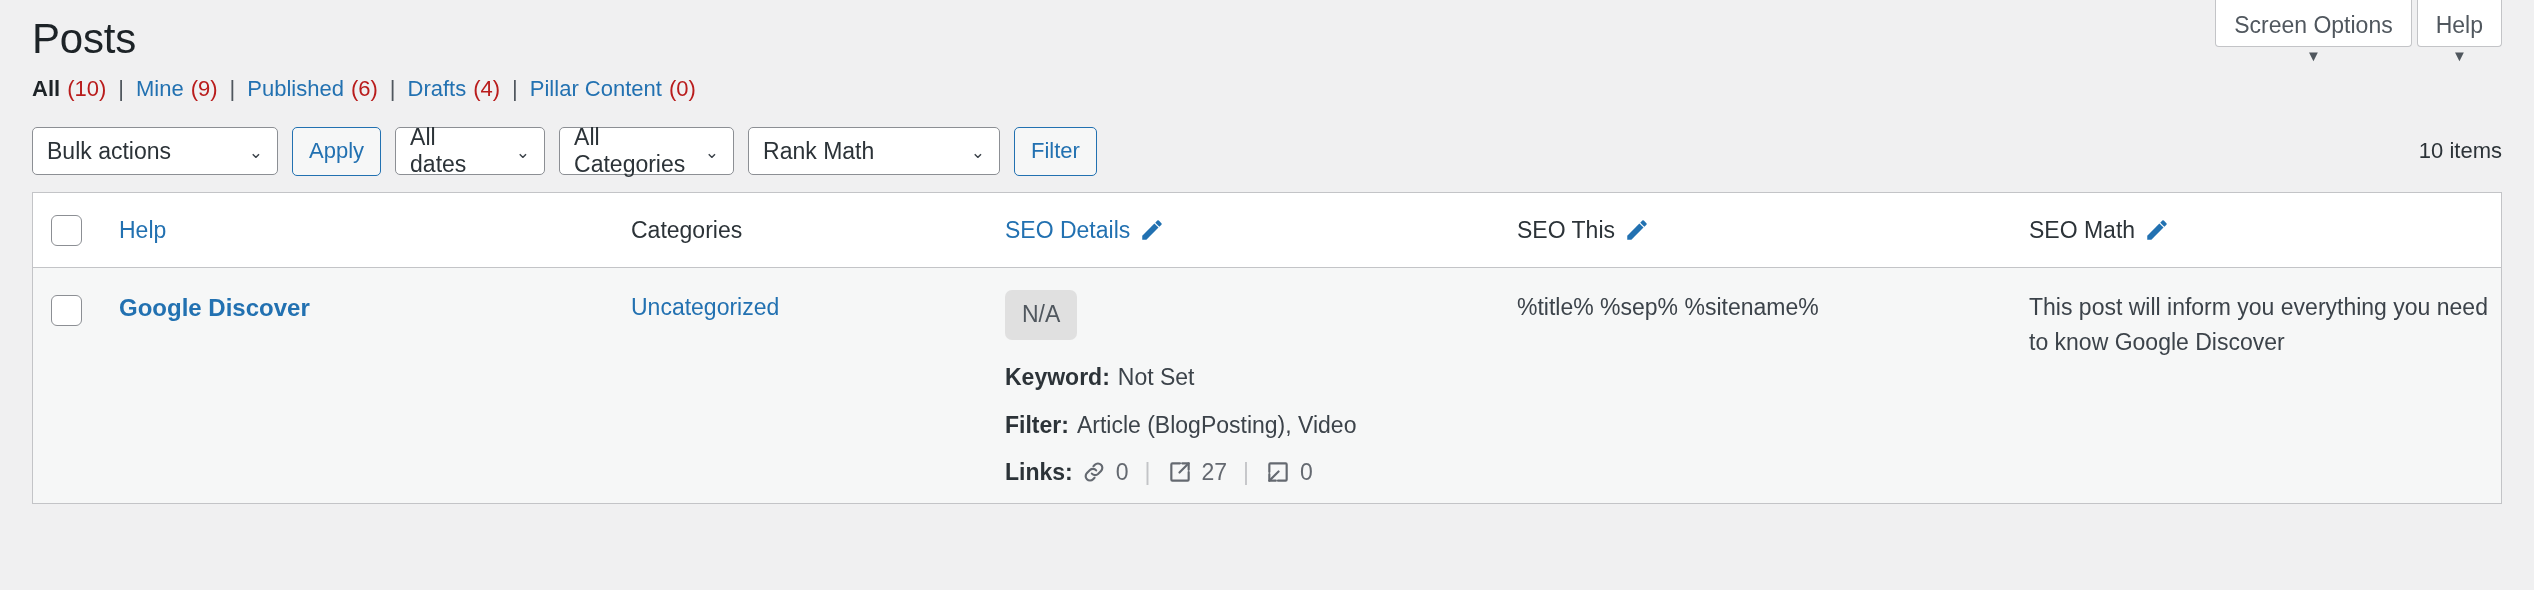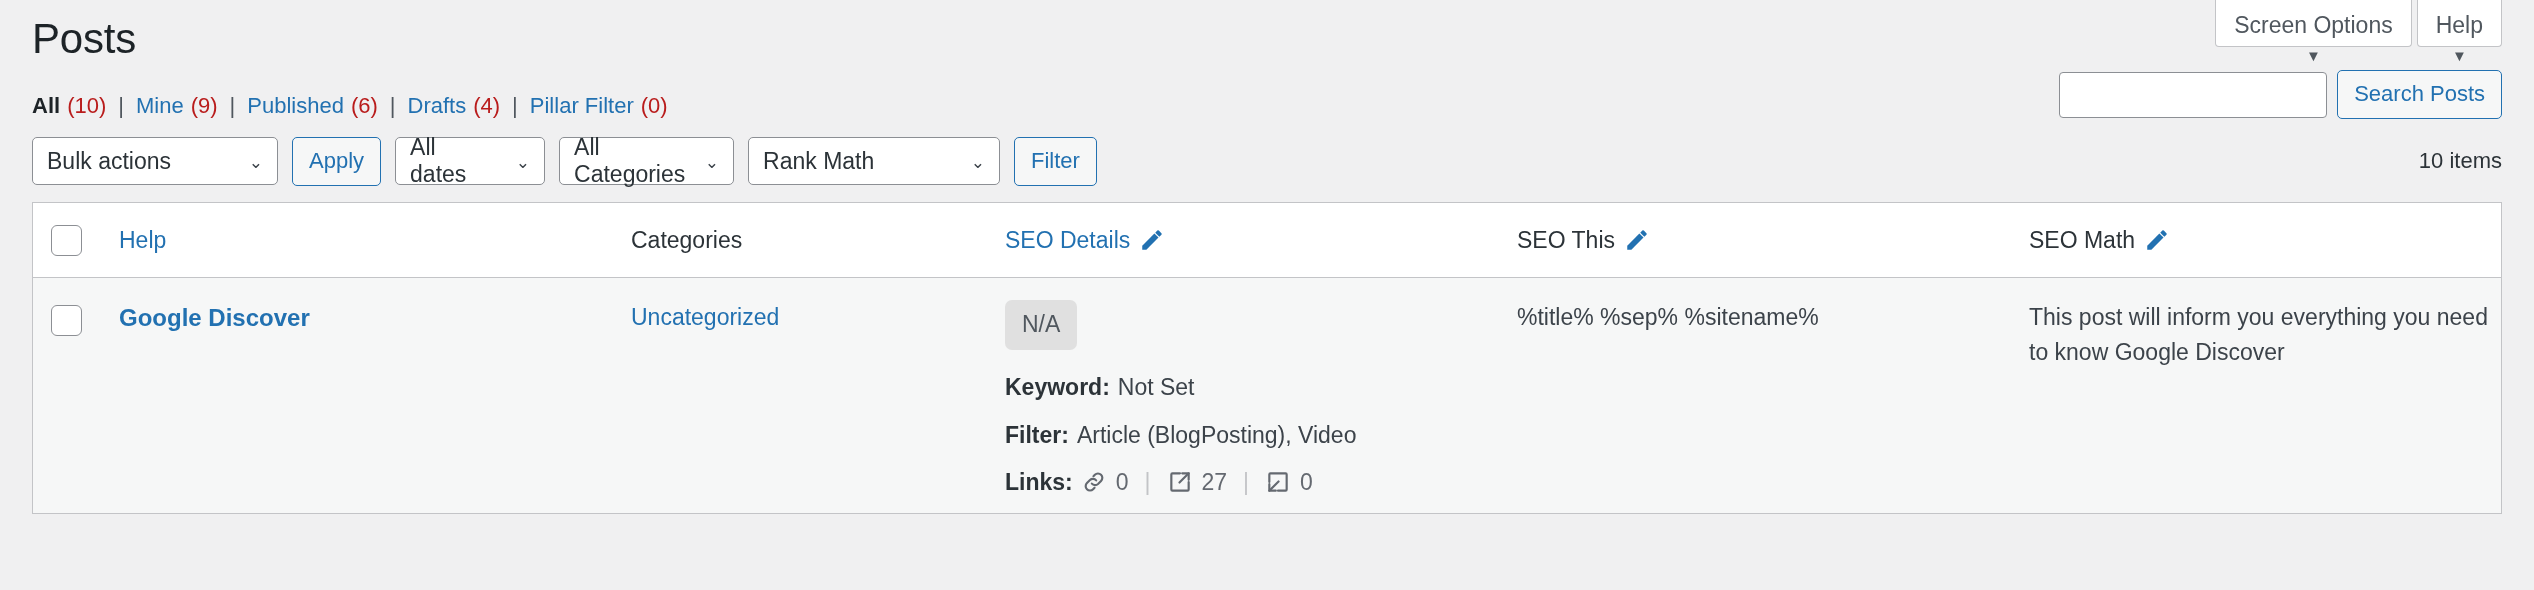--- a/index.html
+++ b/index.html
@@ -83,23 +83,23 @@
     font-weight: 600;
     padding: 9px 17px 10px;
     line-height: 1.2;
     cursor: pointer;
     user-select: none;
   }
 
   
   .subsubsub-row {
     display: flex;
-    align-items: flex-end;
+    align-items: center;
     justify-content: space-between;
-    margin-top: 23px;
+    margin-top: 13px;
     height: 40px;
   }
   .subsubsub {
     display: flex;
     align-items: center;
     font-size: 22px;
     color: #50575e;
     gap: 0;
   }
   .subsubsub .li {
@@ -380,29 +380,25 @@
       </span>
       <span class="sep">|</span>
 
       <span class="li">
         <span class="link">Drafts</span>
         <span class="count">(4)</span>
       </span>
       <span class="sep">|</span>
 
       <span class="li">
-        <span class="link">Pillar Filter</span>
+        <span class="link">Pillar Content</span>
         <span class="count">(0)</span>
       </span>
     </div>
 
-    <div class="search-box">
-      <input class="search-input" type="text" value="" placeholder="" style="">
-      <span class="button-secondary">Search Posts</span>
-    </div>
   </div>
 
   <div class="tablenav">
     <div class="tablenav-left">
 
       <span class="wp-select sel-bulk">
         <span>Bulk actions</span>
         <span class="chev">⌄</span>
       </span>
 

